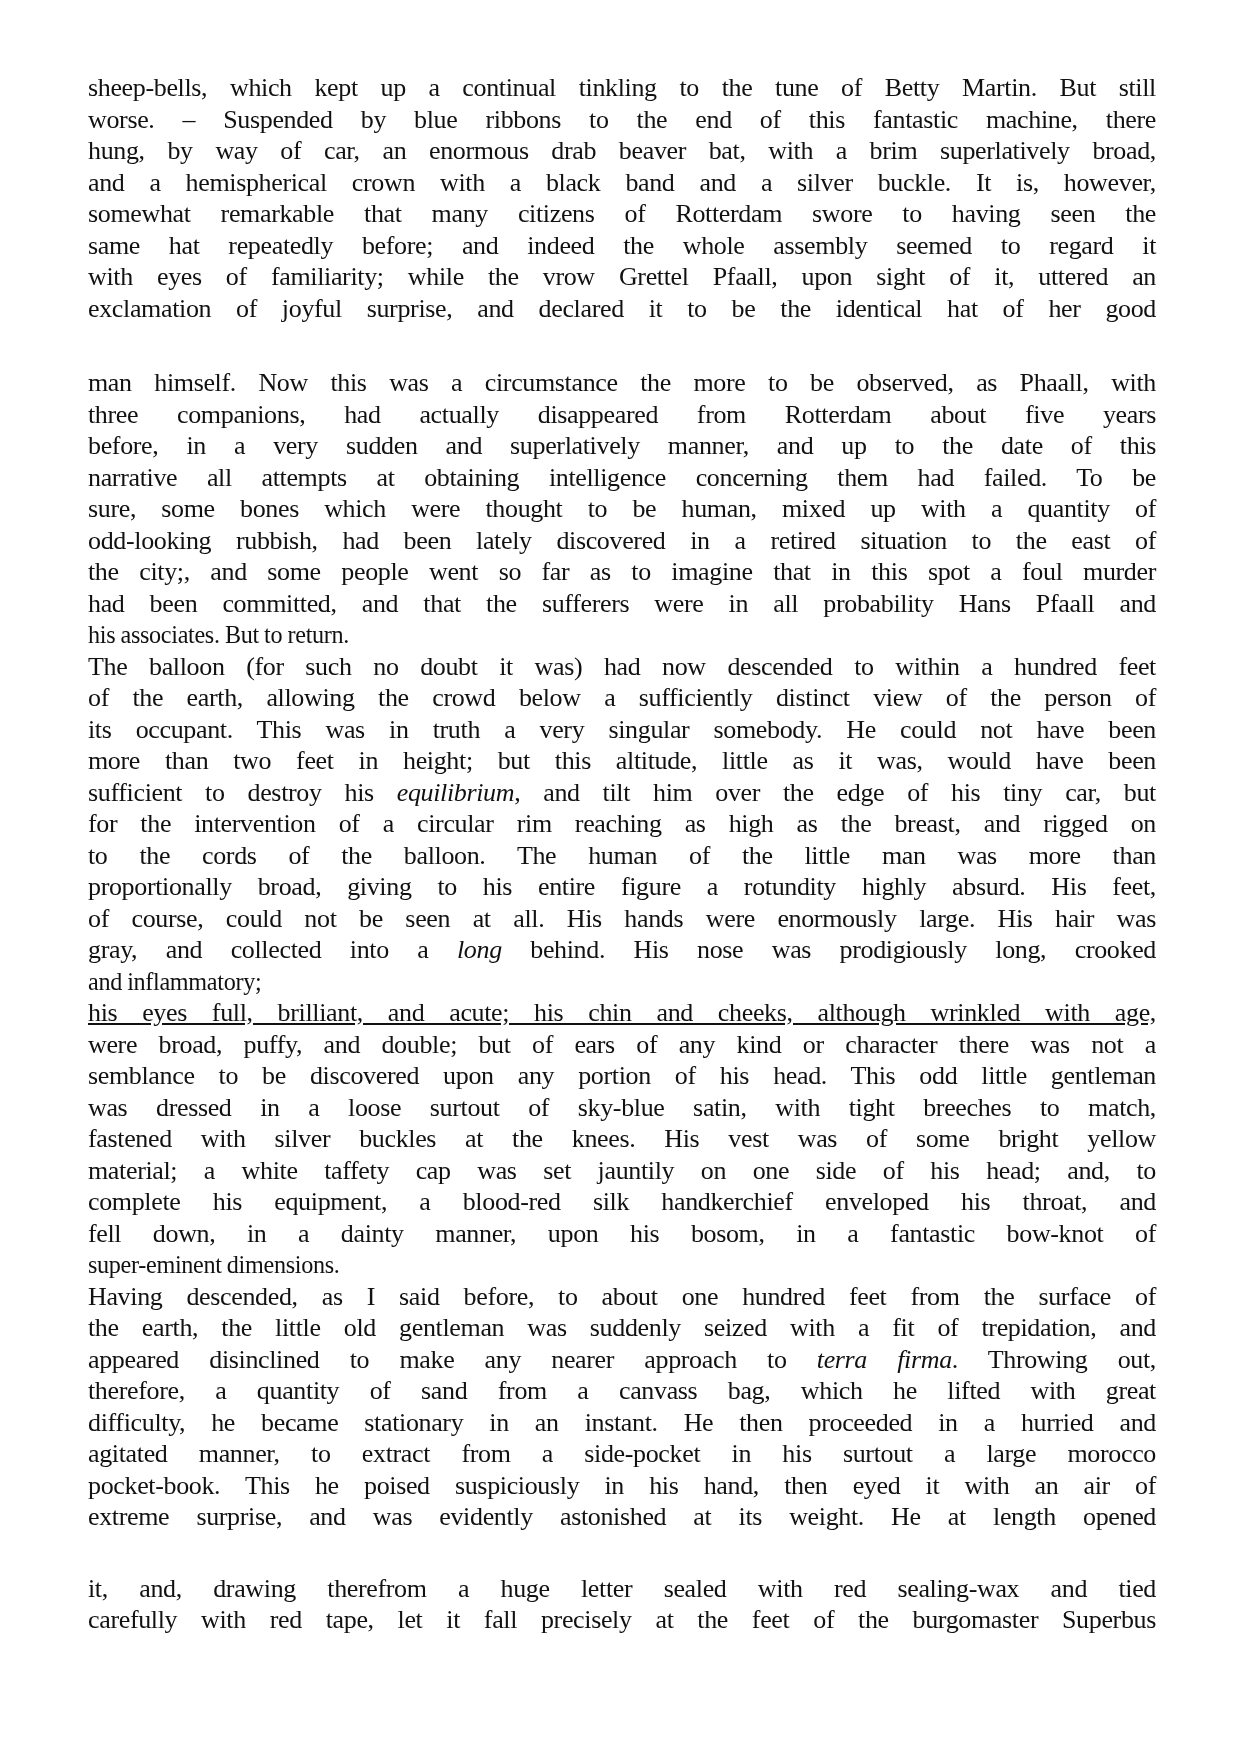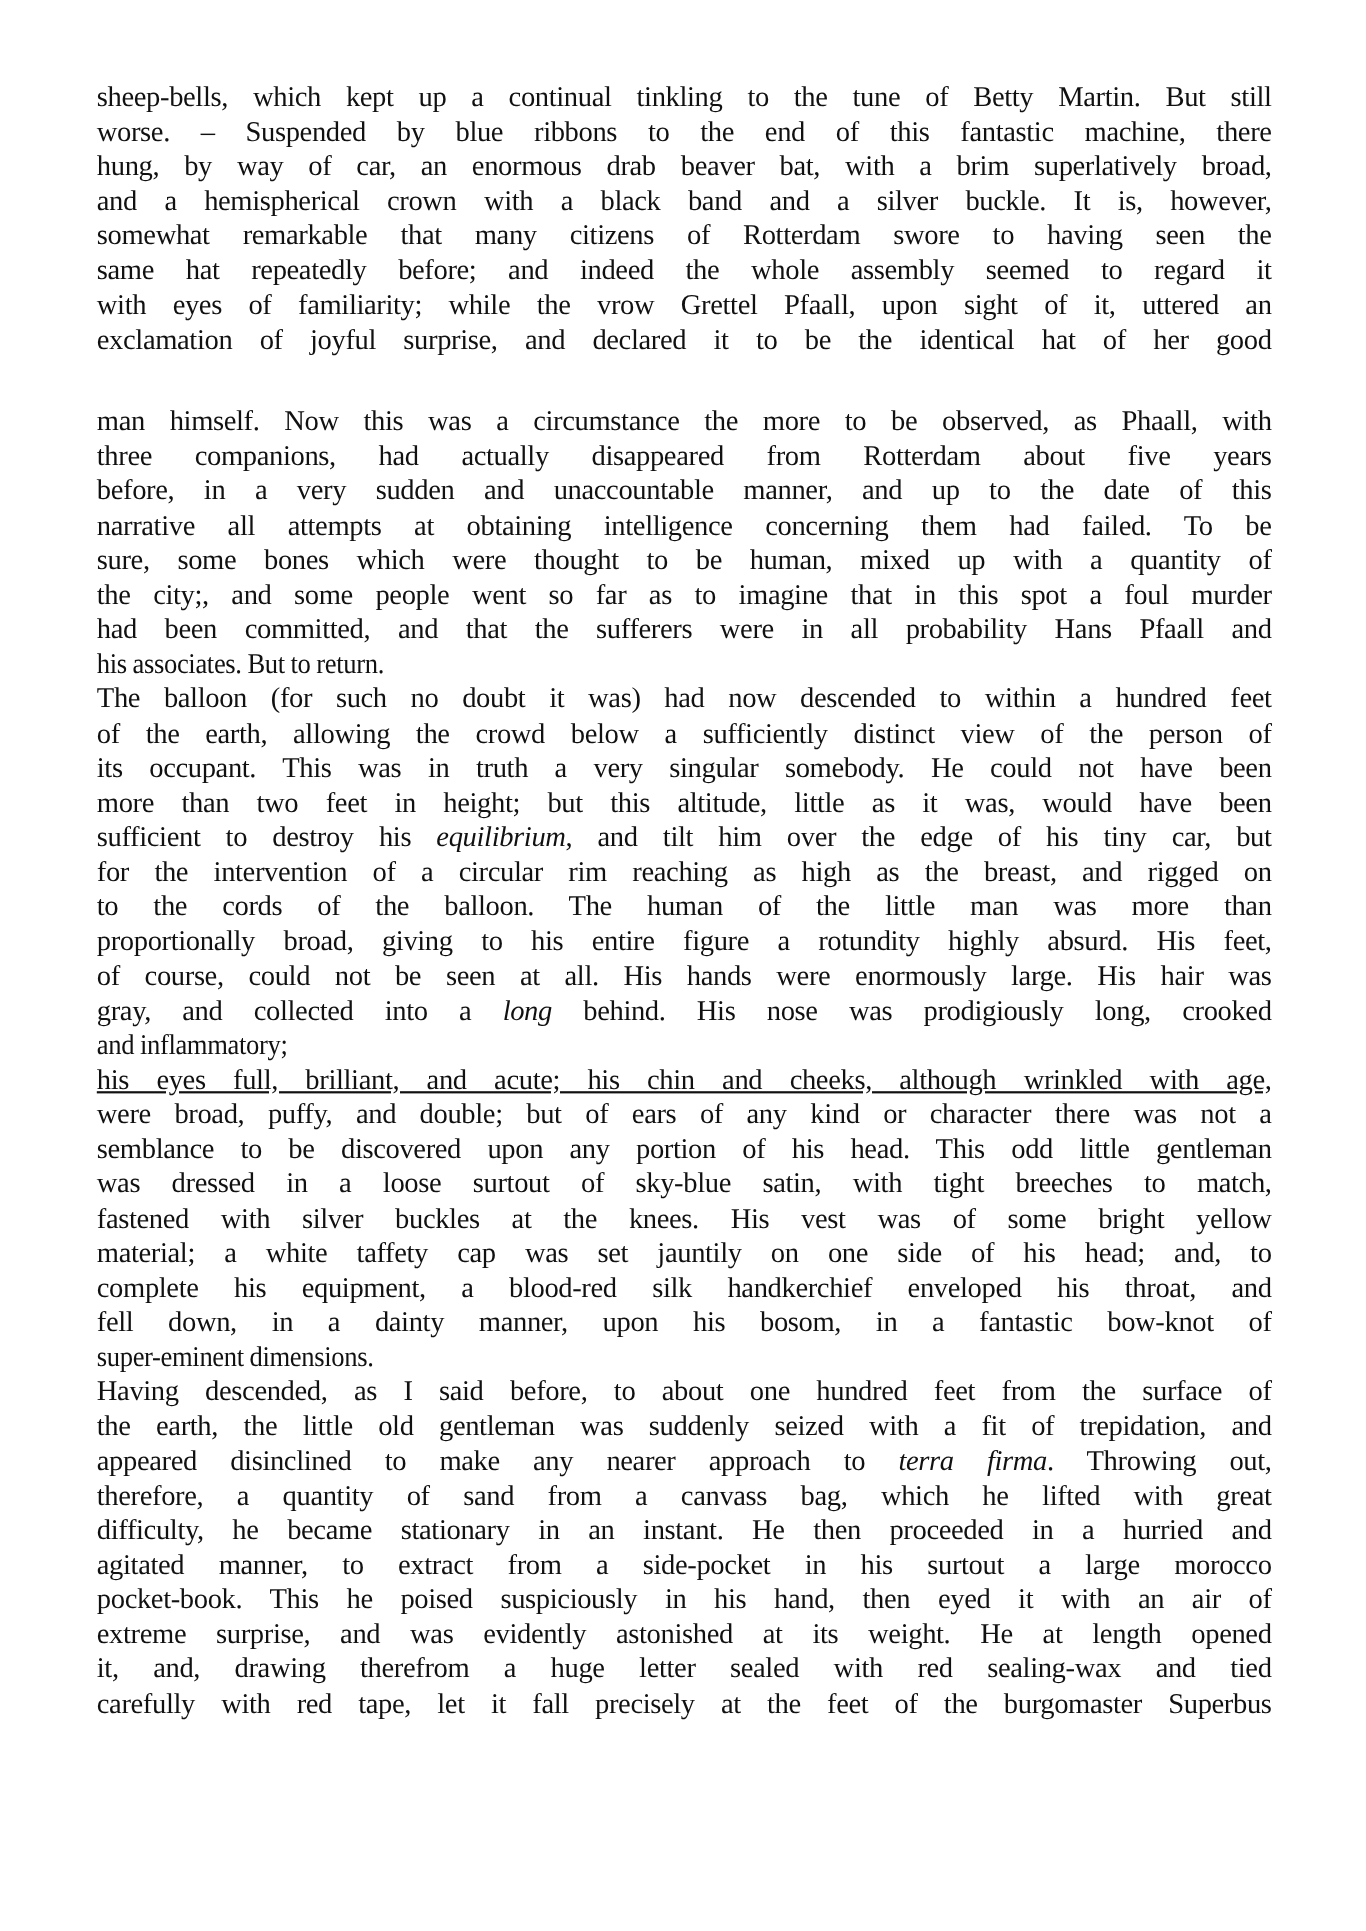--- a/index.html
+++ b/index.html
@@ -52,23 +52,24 @@
       <span class="line" style="text-align-last: justify; display: block; width: 1068px; transform: scaleX(1);"><span>sheep-bells, which kept up a continual tinkling to the tune of Betty Martin. But still</span></span>
       <span class="line" style="text-align-last: justify; display: block; width: 1068px; transform: scaleX(1);"><span>worse. – Suspended by blue ribbons to the end of this fantastic machine, there</span></span>
       <span class="line" style="text-align-last: justify; display: block; width: 1068px; transform: scaleX(1);"><span>hung, by way of car, an enormous drab beaver bat, with a brim superlatively broad,</span></span>
       <span class="line" style="text-align-last: justify; display: block; width: 1068px; transform: scaleX(1);"><span>and a hemispherical crown with a black band and a silver buckle. It is, however,</span></span>
       <span class="line" style="text-align-last: justify; display: block; width: 1068px; transform: scaleX(1);"><span>somewhat remarkable that many citizens of Rotterdam swore to having seen the</span></span>
       <span class="line" style="text-align-last: justify; display: block; width: 1068px; transform: scaleX(1);"><span>same hat repeatedly before; and indeed the whole assembly seemed to regard it</span></span>
       <span class="line" style="text-align-last: justify; display: block; width: 1068px; transform: scaleX(1);"><span>with eyes of familiarity; while the vrow Grettel Pfaall, upon sight of it, uttered an</span></span>
       <span class="line" style="text-align-last: justify; display: block; width: 1068px; transform: scaleX(1);"><span>exclamation of joyful surprise, and declared it to be the identical hat of her good</span></span>
       <span class="line" style="text-align-last: justify; display: block; width: 1068px; transform: scaleX(1); margin-top: 43px;"><span>man himself. Now this was a circumstance the more to be observed, as Phaall, with</span></span>
       <span class="line" style="text-align-last: justify; display: block; width: 1068px; transform: scaleX(1);"><span>three companions, had actually disappeared from Rotterdam about five years</span></span>
-      <span class="line" style="text-align-last: justify; display: block; width: 1068px; transform: scaleX(1);"><span>before, in a very sudden and unaccountable manner, and up to the date of this</span></span>
+      <span class="line" style="text-align-last: justify; display: block; width: 1068px; transform: scaleX(1);"><span>before, in a very sudden and superlatively manner, and up to the date of this</span></span>
       <span class="line" style="text-align-last: justify; display: block; width: 1068px; transform: scaleX(1);"><span>narrative all attempts at obtaining intelligence concerning them had failed. To be</span></span>
       <span class="line" style="text-align-last: justify; display: block; width: 1068px; transform: scaleX(1);"><span>sure, some bones which were thought to be human, mixed up with a quantity of</span></span>
+      <span class="line" style="text-align-last: justify; display: block; width: 1068px; transform: scaleX(1);"><span>odd-looking rubbish, had been lately discovered in a retired situation to the east of</span></span>
       <span class="line" style="text-align-last: justify; display: block; width: 1068px; transform: scaleX(1);"><span>the city;, and some people went so far as to imagine that in this spot a foul murder</span></span>
       <span class="line" style="text-align-last: justify; display: block; width: 1068px; transform: scaleX(1);"><span>had been committed, and that the sufferers were in all probability Hans Pfaall and</span></span>
       <span class="line last" style="text-align-last: left; display: block; width: 1148.39px; transform: scaleX(0.93);"><span>his associates. But to return.</span></span>
     </div>
     <div class="paragraph">
       <span class="line" style="text-align-last: justify; display: block; width: 1068px; transform: scaleX(1);"><span>The balloon (for such no doubt it was) had now descended to within a hundred feet</span></span>
       <span class="line" style="text-align-last: justify; display: block; width: 1068px; transform: scaleX(1);"><span>of the earth, allowing the crowd below a sufficiently distinct view of the person of</span></span>
       <span class="line" style="text-align-last: justify; display: block; width: 1068px; transform: scaleX(1);"><span>its occupant. This was in truth a very singular somebody. He could not have been</span></span>
       <span class="line" style="text-align-last: justify; display: block; width: 1068px; transform: scaleX(1);"><span>more than two feet in height; but this altitude, little as it was, would have been</span></span>
       <span class="line" style="text-align-last: justify; display: block; width: 1068px; transform: scaleX(1);"><span>sufficient to destroy his </span><span class="seg-italic">equilibrium</span><span>, and tilt him over the edge of his tiny car, but</span></span>
@@ -92,16 +93,16 @@
     </div>
     <div class="paragraph">
       <span class="line" style="text-align-last: justify; display: block; width: 1068px; transform: scaleX(1);"><span>Having descended, as I said before, to about one hundred feet from the surface of</span></span>
       <span class="line" style="text-align-last: justify; display: block; width: 1068px; transform: scaleX(1);"><span>the earth, the little old gentleman was suddenly seized with a fit of trepidation, and</span></span>
       <span class="line" style="text-align-last: justify; display: block; width: 1068px; transform: scaleX(1);"><span>appeared disinclined to make any nearer approach to </span><span class="seg-italic">terra firma</span><span>. Throwing out,</span></span>
       <span class="line" style="text-align-last: justify; display: block; width: 1068px; transform: scaleX(1);"><span>therefore, a quantity of sand from a canvass bag, which he lifted with great</span></span>
       <span class="line" style="text-align-last: justify; display: block; width: 1068px; transform: scaleX(1);"><span>difficulty, he became stationary in an instant. He then proceeded in a hurried and</span></span>
       <span class="line" style="text-align-last: justify; display: block; width: 1068px; transform: scaleX(1);"><span>agitated manner, to extract from a side-pocket in his surtout a large morocco</span></span>
       <span class="line" style="text-align-last: justify; display: block; width: 1068px; transform: scaleX(1);"><span>pocket-book. This he poised suspiciously in his hand, then eyed it with an air of</span></span>
       <span class="line" style="text-align-last: justify; display: block; width: 1068px; transform: scaleX(1);"><span>extreme surprise, and was evidently astonished at its weight. He at length opened</span></span>
-      <span class="line" style="text-align-last: justify; display: block; width: 1068px; transform: scaleX(1);"><span>it, and, drawing therefrom a huge letter sealed with red sealing-wax and tied</span></span>
+      <span class="line" style="text-align-last: justify; display: block; width: 1068px; transform: scaleX(1); margin-top: 40px;"><span>it, and, drawing therefrom a huge letter sealed with red sealing-wax and tied</span></span>
       <span class="line" style="text-align-last: justify; display: block; width: 1068px; transform: scaleX(1);"><span>carefully with red tape, let it fall precisely at the feet of the burgomaster Superbus</span></span>
     </div>
   </div>
 
 </body></html>

